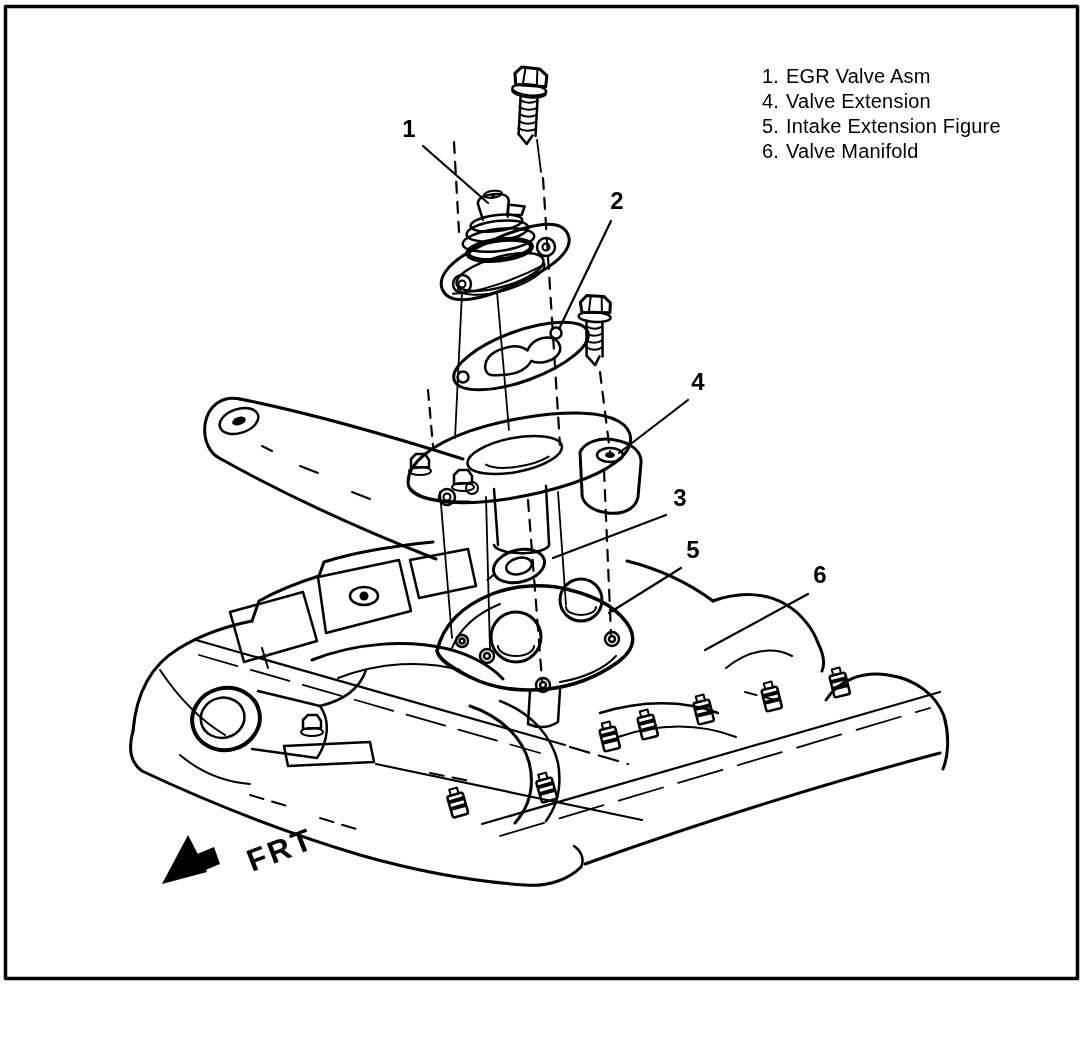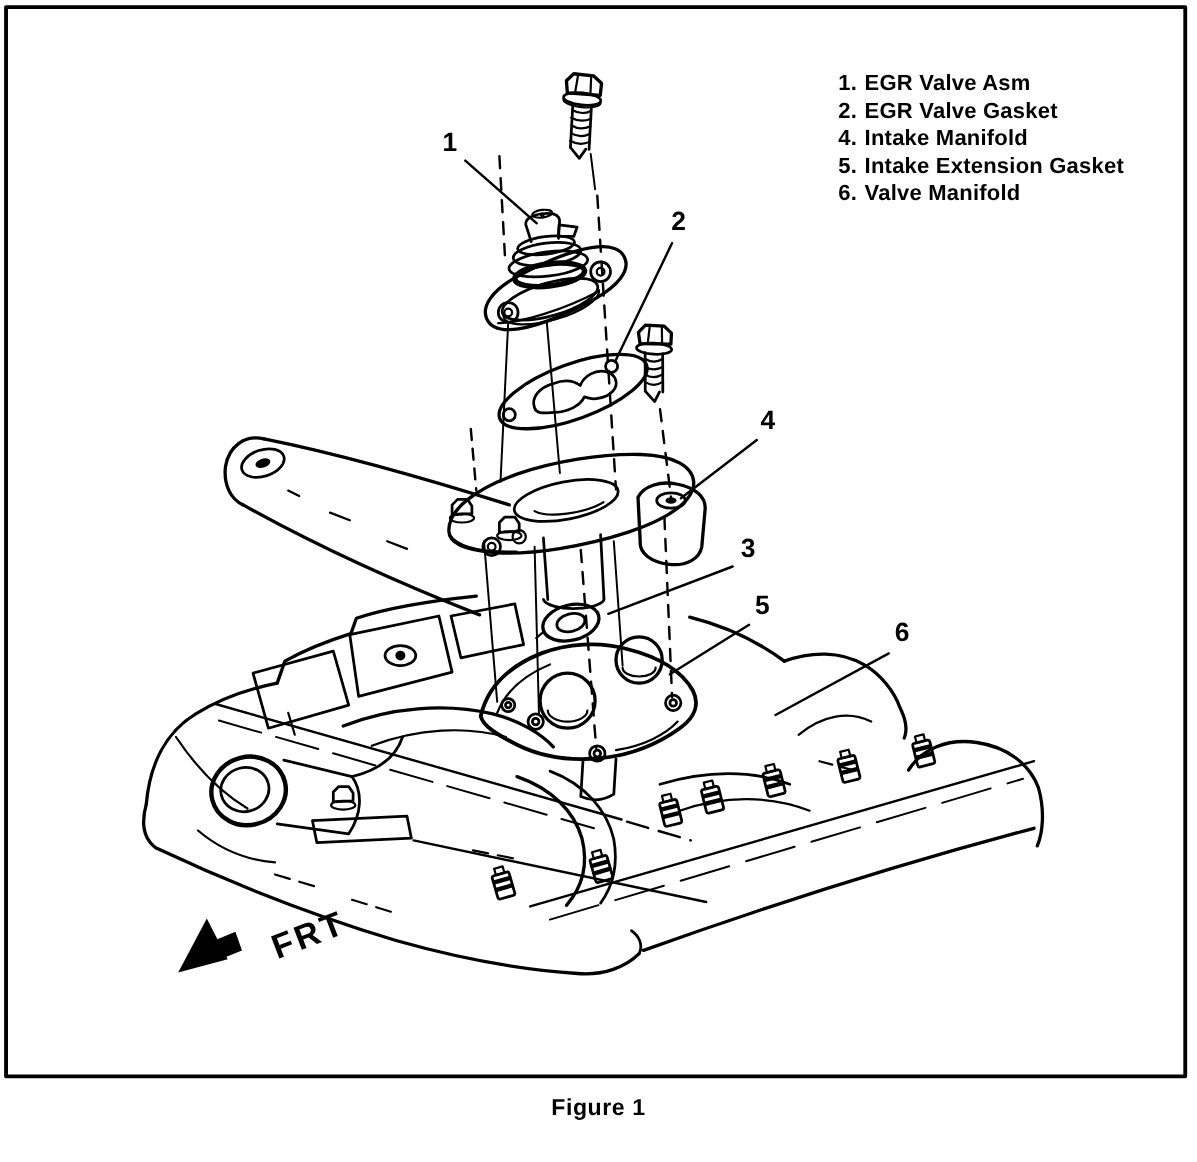--- a/index.html
+++ b/index.html
@@ -1,19 +1,19 @@
 <!DOCTYPE html>
 <html><head>
 <meta charset="utf-8">
 <style>
   html,body{margin:0;padding:0;background:#fff;}
   .stage{position:relative;width:1088px;height:1056px;background:#ffffff;overflow:hidden;
          font-family:"Liberation Sans", sans-serif;color:#000;}
   .stage svg{position:absolute;left:0;top:0;}
-  .legend{position:absolute;left:762px;top:64px;font-size:20px;font-weight:bold;
+  .legend{position:absolute;left:762px;top:64px;font-size:20px;font-weight:normal;
           line-height:25px;letter-spacing:.2px;white-space:nowrap;}
   .legend .ln{display:inline-block;min-width:24px;}
   .caption{position:absolute;left:0;top:996px;width:1088px;text-align:center;
            font-size:21px;font-weight:bold;letter-spacing:.5px;}
   .k{stroke:#000;fill:none;stroke-linecap:round;stroke-linejoin:round;}
   .f{fill:#000;stroke:none;}
   text{font-family:"Liberation Sans", sans-serif;}
 </style>
 </head>
 <body>
@@ -286,21 +286,19 @@
 
   <g>
     <polygon class="f" points="162,884 188,835 207,872"></polygon>
     <polygon class="f" points="197,854 214,847 220,864 203,871"></polygon>
     <text x="252" y="872" transform="rotate(-21 252 872)" font-size="31" font-weight="bold" letter-spacing="3">FRT</text>
   </g>
 </svg>
 
   <div class="legend">
     <div><span class="ln">1.</span><span>EGR Valve Asm</span></div>
-    <div><span class="ln">2.</span><span>EGR Valve Gasket</span></div>
-    <div><span class="ln">4.</span><span>Intake Manifold</span></div>
-    <div><span class="ln">5.</span><span>Intake Extension Gasket</span></div>
+    <div><span class="ln">4.</span><span>Valve Extension</span></div>
+    <div><span class="ln">5.</span><span>Intake Extension Figure</span></div>
     <div><span class="ln">6.</span><span>Valve Manifold</span></div>
   </div>
 
-  <div class="caption">Figure 1</div>
 
 </div>
 
 </body></html>

